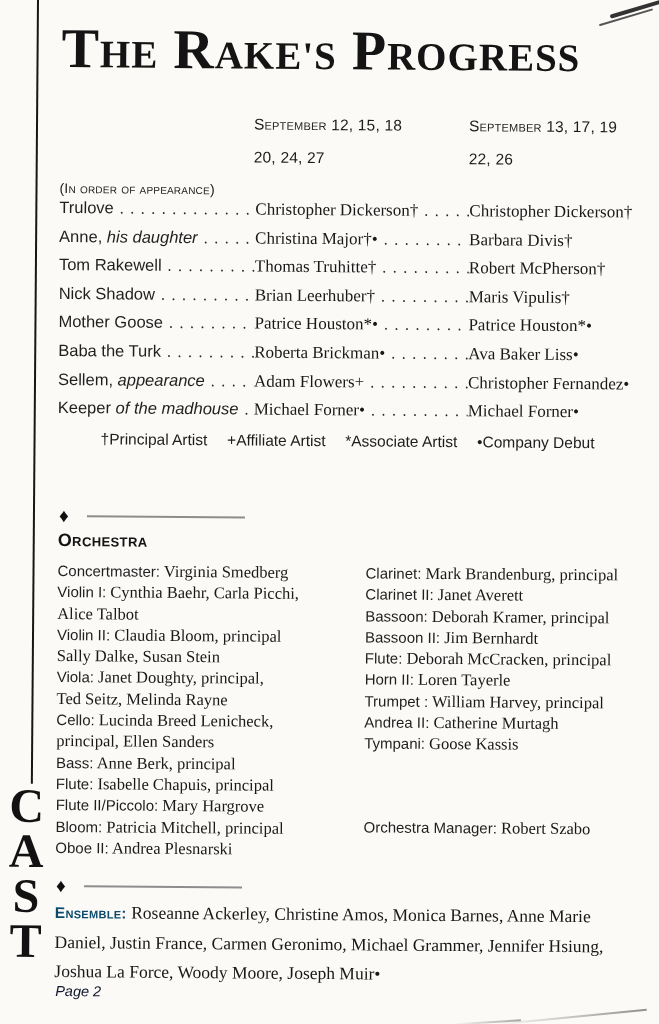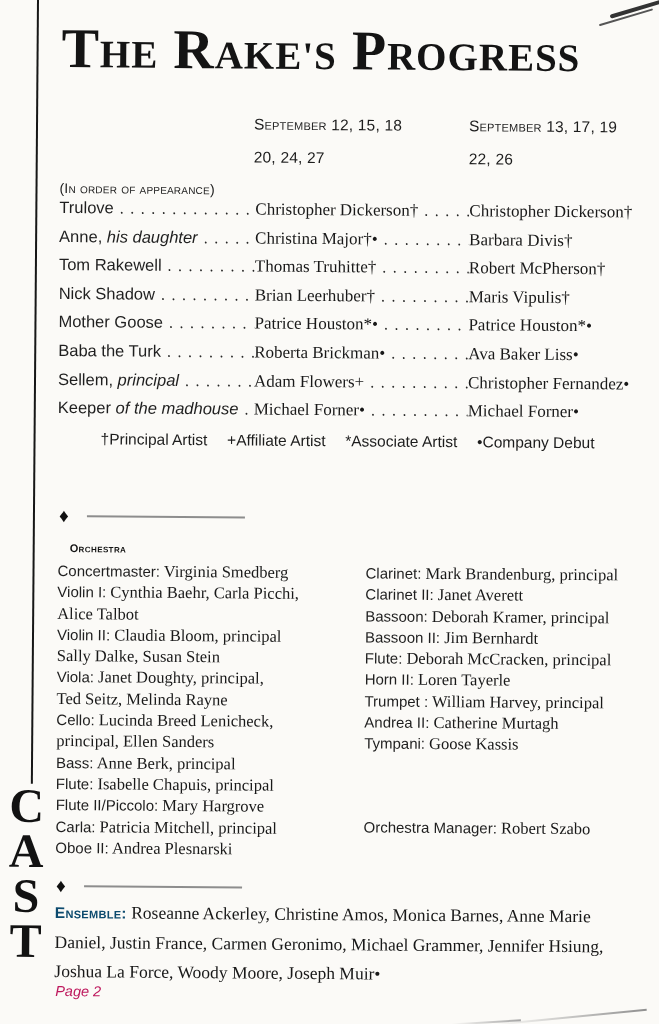--- a/index.html
+++ b/index.html
@@ -47,38 +47,38 @@
   
   .legend{position:absolute;left:104px;top:430px;width:494px;display:flex;
     justify-content:space-between;font-size:15.5px;color:#1c1c1c;}
   
   .divider{position:absolute;display:flex;align-items:center;}
   .divider-1{left:63px;top:506px;}
   .divider-2{left:63px;top:876px;}
   .diamond{font-size:19px;color:#101010;line-height:1;}
   .divider-line{width:158px;height:2px;background:#8d8d8d;margin-left:18px;}
   
-  .orch-heading{position:absolute;left:62px;top:530px;margin:12px;
-    font-size:11px;font-weight:700;font-variant:small-caps;letter-spacing:0.4px;color:#131313;}
+  .orch-heading{position:absolute;left:62px;top:530px;margin:0;
+    font-size:18px;font-weight:700;font-variant:small-caps;letter-spacing:0.4px;color:#131313;}
   .orch-col{position:absolute;top:560px;}
   .orch-left{left:62px;width:305px;}
   .orch-right{left:370px;width:289px;}
   .orch-line{line-height:21.3px;white-space:nowrap;
     font-family:"Liberation Serif","DejaVu Serif",serif;font-size:16.5px;color:#191919;}
   .inst{font-family:"Liberation Sans","DejaVu Sans",sans-serif;font-size:15px;color:#1f1f1f;}
   .manager{margin-top:62px;}
   
   .ensemble{position:absolute;left:62px;top:898px;width:586px;margin:0;
     font-family:"Liberation Serif","DejaVu Serif",serif;font-size:17.5px;
     line-height:29.5px;color:#181818;}
   .ens-label{font-family:"Liberation Sans","DejaVu Sans",sans-serif;font-weight:700;
     font-size:15.5px;font-variant:small-caps;letter-spacing:0.3px;color:#0c4a6e;}
   
   .page-number{position:absolute;left:63px;top:983px;font-style:italic;
-    font-size:14.5px;color:#be185d;}
+    font-size:14.5px;color:#0f172a;}
   
   .artifact{position:absolute;pointer-events:none;}
   .art-tr{right:-8px;top:2px;width:58px;height:4px;background:#333;
     transform:rotate(-17deg);border-radius:2px;
     box-shadow:-14px 5px 0 -1px #555;}
   .art-br1{right:4px;bottom:10px;width:150px;height:2px;
     background:linear-gradient(to left,#8f8f8f,rgba(160,160,160,0));transform:rotate(-6deg);}
   .art-br2{right:130px;bottom:4px;width:70px;height:2px;
     background:linear-gradient(to left,#a5a5a5,rgba(170,170,170,0));transform:rotate(-4deg);}
 </style>
@@ -170,21 +170,21 @@
           <span class="leader">..........................................................................................</span>
         </span>
         <span class="c1-cell">
           <span class="name">Roberta Brickman•</span>
           <span class="leader">..........................................................................................</span>
         </span>
         <span class="c2-cell"><span class="name">Ava Baker Liss•</span></span>
       </div>
       <div class="cast-row">
         <span class="role-cell">
-          <span class="role-text">Sellem,<span class="ital"> principal</span></span>
+          <span class="role-text">Sellem,<span class="ital"> appearance</span></span>
           <span class="leader">..........................................................................................</span>
         </span>
         <span class="c1-cell">
           <span class="name">Adam Flowers+</span>
           <span class="leader">..........................................................................................</span>
         </span>
         <span class="c2-cell"><span class="name">Christopher Fernandez•</span></span>
       </div>
       <div class="cast-row">
         <span class="role-cell">
@@ -218,21 +218,21 @@
       <div class="orch-line"><span>Alice Talbot</span></div>
       <div class="orch-line"><span class="inst">Violin II:</span> <span>Claudia Bloom, principal</span></div>
       <div class="orch-line"><span>Sally Dalke, Susan Stein</span></div>
       <div class="orch-line"><span class="inst">Viola:</span> <span>Janet Doughty, principal,</span></div>
       <div class="orch-line"><span>Ted Seitz, Melinda Rayne</span></div>
       <div class="orch-line"><span class="inst">Cello:</span> <span>Lucinda Breed Lenicheck,</span></div>
       <div class="orch-line"><span>principal, Ellen Sanders</span></div>
       <div class="orch-line"><span class="inst">Bass:</span> <span>Anne Berk, principal</span></div>
       <div class="orch-line"><span class="inst">Flute:</span> <span>Isabelle Chapuis, principal</span></div>
       <div class="orch-line"><span class="inst">Flute II/Piccolo:</span> <span>Mary Hargrove</span></div>
-      <div class="orch-line"><span class="inst">Carla:</span> <span>Patricia Mitchell, principal</span></div>
+      <div class="orch-line"><span class="inst">Bloom:</span> <span>Patricia Mitchell, principal</span></div>
       <div class="orch-line"><span class="inst">Oboe II:</span> <span>Andrea Plesnarski</span></div>
     </div>
   <div class="orch-col orch-right" id="orch-right">
       <div class="orch-line"><span class="inst">Clarinet:</span> <span>Mark Brandenburg, principal</span></div>
       <div class="orch-line"><span class="inst">Clarinet II:</span> <span>Janet Averett</span></div>
       <div class="orch-line"><span class="inst">Bassoon:</span> <span>Deborah Kramer, principal</span></div>
       <div class="orch-line"><span class="inst">Bassoon II:</span> <span>Jim Bernhardt</span></div>
       <div class="orch-line"><span class="inst">Flute:</span> <span>Deborah McCracken, principal</span></div>
       <div class="orch-line"><span class="inst">Horn II:</span> <span>Loren Tayerle</span></div>
       <div class="orch-line"><span class="inst">Trumpet :</span> <span>William Harvey, principal</span></div>

